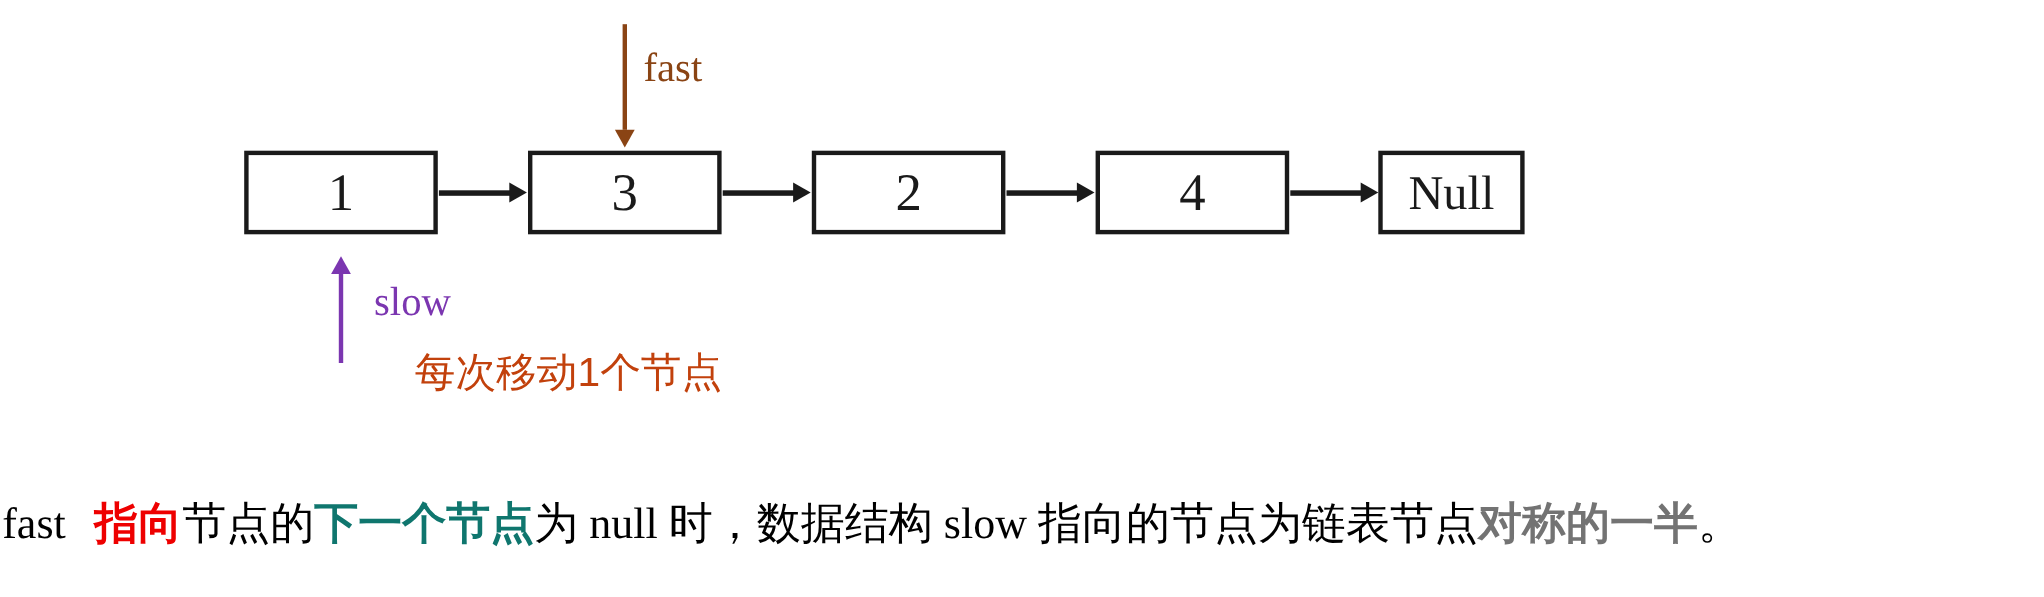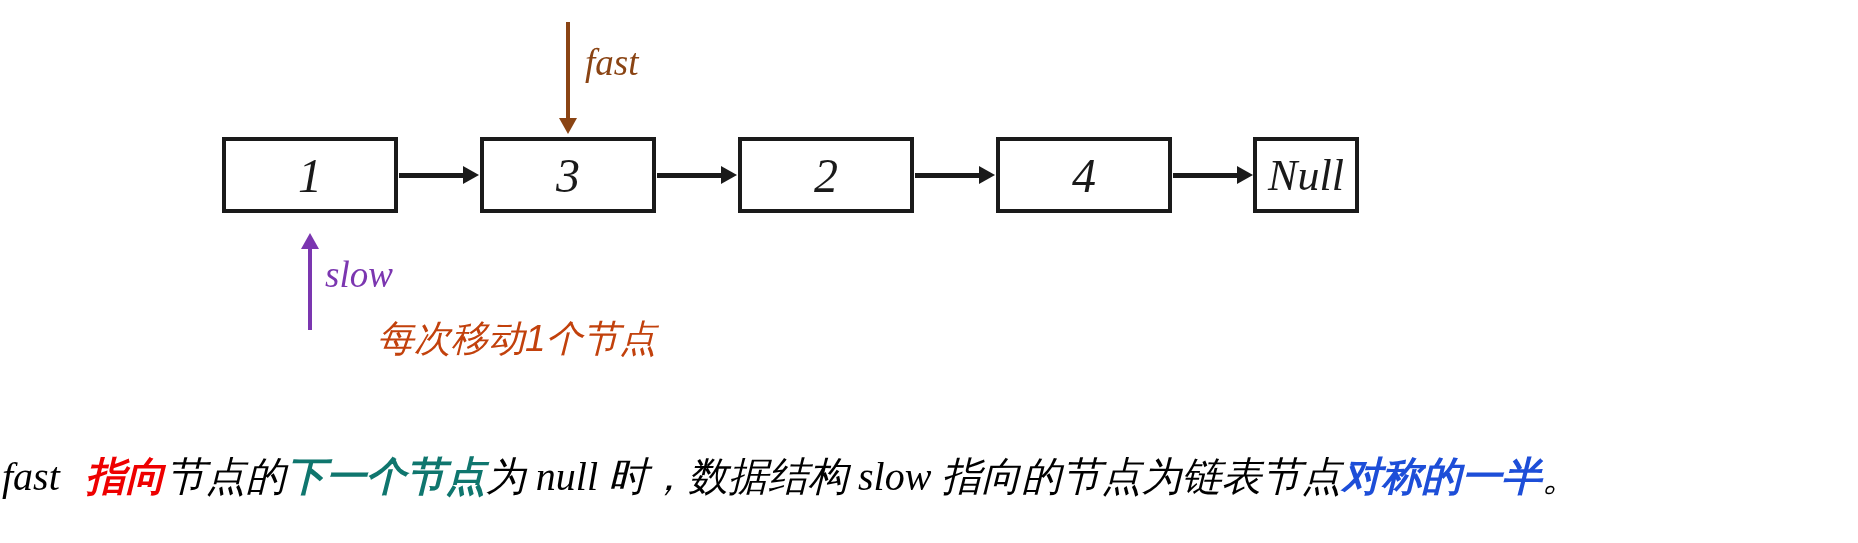--- a/index.html
+++ b/index.html
@@ -1,15 +1,15 @@
 <!DOCTYPE html>
 <html><head>
 <meta charset="utf-8">
 <style>
-  * { margin: 0; padding: 0; box-sizing: border-box; font-style: italic; }
+  * { margin: 0; padding: 0; box-sizing: border-box; }
   html, body { background: #ffffff; }
   .stage {
     position: relative;
     width: 1858px;
     height: 543px;
     background: #ffffff;
     overflow: hidden;
     font-family: "Liberation Serif", "DejaVu Serif", serif;
   }
 
@@ -25,21 +25,21 @@
     align-items: center;
     justify-content: center;
     font-family: "Liberation Serif", "DejaVu Serif", serif;
     font-size: 48px;
     color: #1a1a1a;
   }
   .node-pos-0 { left: 222px; }
   .node-pos-1 { left: 480px; }
   .node-pos-2 { left: 738px; }
   .node-pos-3 { left: 996px; }
-  .node-null  { left: 1253px; width: 106px; font-size: 44px; }
+  .node-null  { left: 1253px; width: 133px; font-size: 44px; }
 
   
   .link-arrow { position: absolute; top: 166px; width: 80px; height: 18px; }
   .link-pos-0 { left: 399px; }
   .link-pos-1 { left: 657px; }
   .link-pos-2 { left: 915px; }
   .link-pos-3 { left: 1173px; }
   .link-arrow .shaft {
     position: absolute; left: 0; top: 7px; width: 66px; height: 5px; background: #1a1a1a;
   }
@@ -72,21 +72,21 @@
   
   .slow-arrow { position: absolute; left: 301px; top: 233px; width: 18px; height: 97px; }
   .slow-arrow .shaft { position: absolute; left: 7px; top: 14px; width: 4px; height: 83px; background: #7b36b0; }
   .slow-arrow .head {
     position: absolute; left: 0; top: 0; width: 0; height: 0;
     border-bottom: 16px solid #7b36b0;
     border-left: 9px solid transparent;
     border-right: 9px solid transparent;
   }
   .slow-label {
-    position: absolute; left: 325px; top: 256px;
+    position: absolute; left: 340px; top: 256px;
     font-size: 37px; line-height: 1; white-space: nowrap;
   }
   .slow-note {
     position: absolute; left: 377px; top: 320px;
     font-family: "Liberation Sans", "DejaVu Sans", sans-serif;
     font-size: 37px; line-height: 1; color: #c2410c; white-space: nowrap;
   }
 
   
   .caption {
@@ -152,17 +152,17 @@
   </div>
 
   <div class="slow-arrow">
     <div class="head"></div>
     <div class="shaft"></div>
   </div>
   <div class="slow-label" style="color: rgb(123, 54, 176);">slow</div>
   <div class="slow-note">每次移动1个节点</div>
 
   <div class="caption">
-    <span>fast </span><span class="red" style="color: rgb(238, 0, 0); margin-left: 16px;">指向</span><span>节点的</span><span class="red" style="color: #0f766e;">下一个节点</span><span>为 null 时，数据结构 slow 指向的节点为链表节点</span><span class="red" style="color: #1d4ed8;">对称的一半</span><span>。</span>
+    <span>fast </span><span class="red" style="color: rgb(238, 0, 0); margin-left: 16px;">指向</span><span>节点的</span><span class="red" style="color: #0f766e;">下一个节点</span><span>为 null 时，数据结构 slow 指向的节点为链表节点</span><span class="red" style="color: #737373;">对称的一半</span><span>。</span>
   </div>
 
 
 </div>
 
 </body></html>

